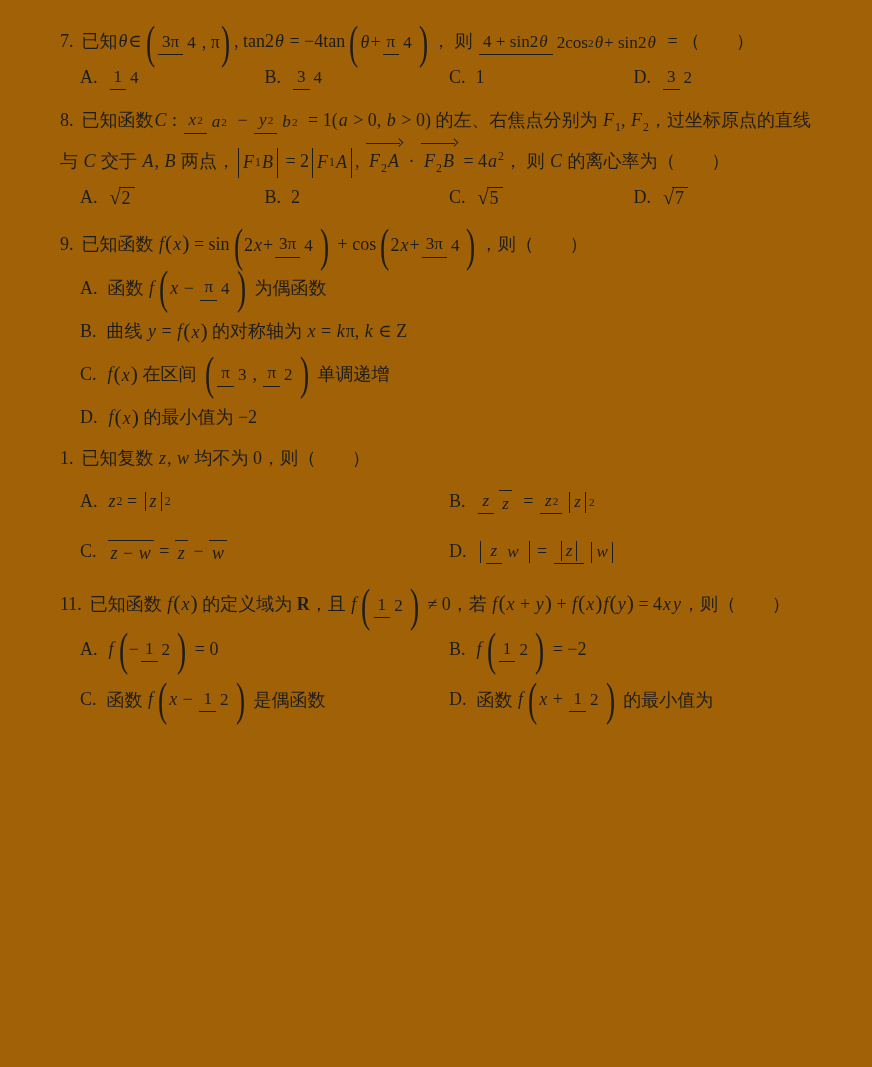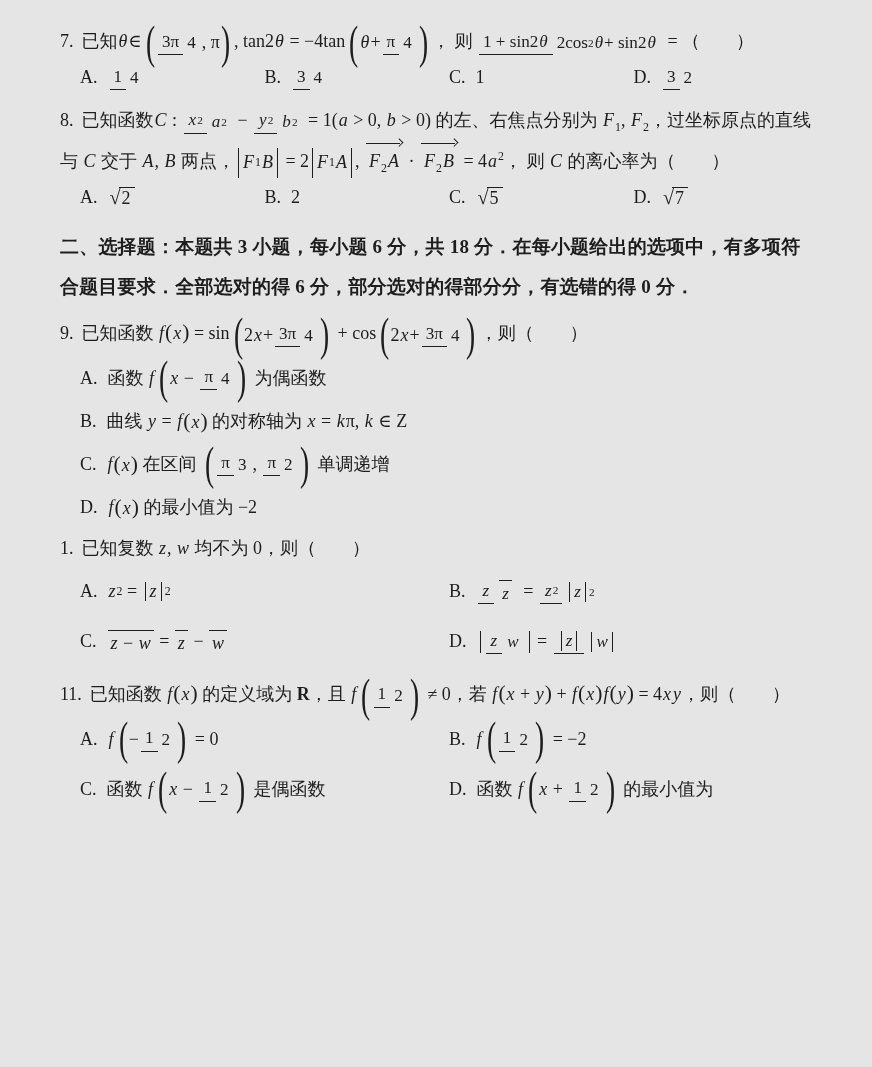--- a/index.html
+++ b/index.html
@@ -9,21 +9,21 @@
     width:872px; height:1067px;
     background:#ffffff;
     color:#1d1d1d;
     font-family:"Liberation Serif","DejaVu Serif",serif;
     font-size:18px;
   }
   .page {
     width:872px; height:1067px;
     padding:18px 54px 10px 60px;
     overflow:hidden;
-    background:#e5e5e5;
+    background:#a16207;
   }
 
   
   .question { margin:0 0 6px 0; }
   .stem { line-height:1.75; margin:8px 0 2px; }
   .qnum { padding-right:8px; }
   .section-header {
     font-weight:bold;
     font-size:19px;
     line-height:2.1;
@@ -131,21 +131,21 @@
                   <span class="rm">π</span>
                 </span>
                 <span class="den">
                   <span class="rm">4</span>
                 </span>
               </span>
             </span>
             <span class="rp">)</span>
           </span><span class="rm">， 则 </span><span class="frac">
             <span class="num">
-              <span class="rm">1 + sin2</span>
+              <span class="rm">4 + sin2</span>
               <span class="it">θ</span>
             </span>
             <span class="den">
               <span class="rm">2cos</span>
               <sup class="sp">2</sup>
               <span class="it">θ</span>
               <span class="rm"> + sin2</span>
               <span class="it">θ</span>
             </span>
           </span><span class="rm"> = （　　）</span></div>
@@ -249,21 +249,20 @@
             </span>
           </div>
           <div class="option">
             <span class="olabel">D.</span>
             <span class="ocontent">
               <span class="sqrt"><span class="rad">√</span><span class="rbody"><span class="rm">7</span></span></span>
             </span>
           </div>
         </div>
       </div>
-      <div class="section-header">二、选择题：本题共 3 小题，每小题 6 分，共 18 分．在每小题给出的选项中，有多项符合题目要求．全部选对的得 6 分，部分选对的得部分分，有选错的得 0 分．</div>
       <div class="question">
         <div class="stem"><span class="qnum">9.</span><span class="rm">已知函数 </span><span class="it">f</span><span class="pg flat"><span class="lp">(</span><span class="pc"><span class="it">x</span></span><span class="rp">)</span></span><span class="rm"> = sin</span><span class="pg tall">
             <span class="lp">(</span>
             <span class="pc">
               <span class="rm">2</span>
               <span class="it">x</span>
               <span class="rm"> + </span>
               <span class="frac">
                 <span class="num">
                   <span class="rm">3π</span>

